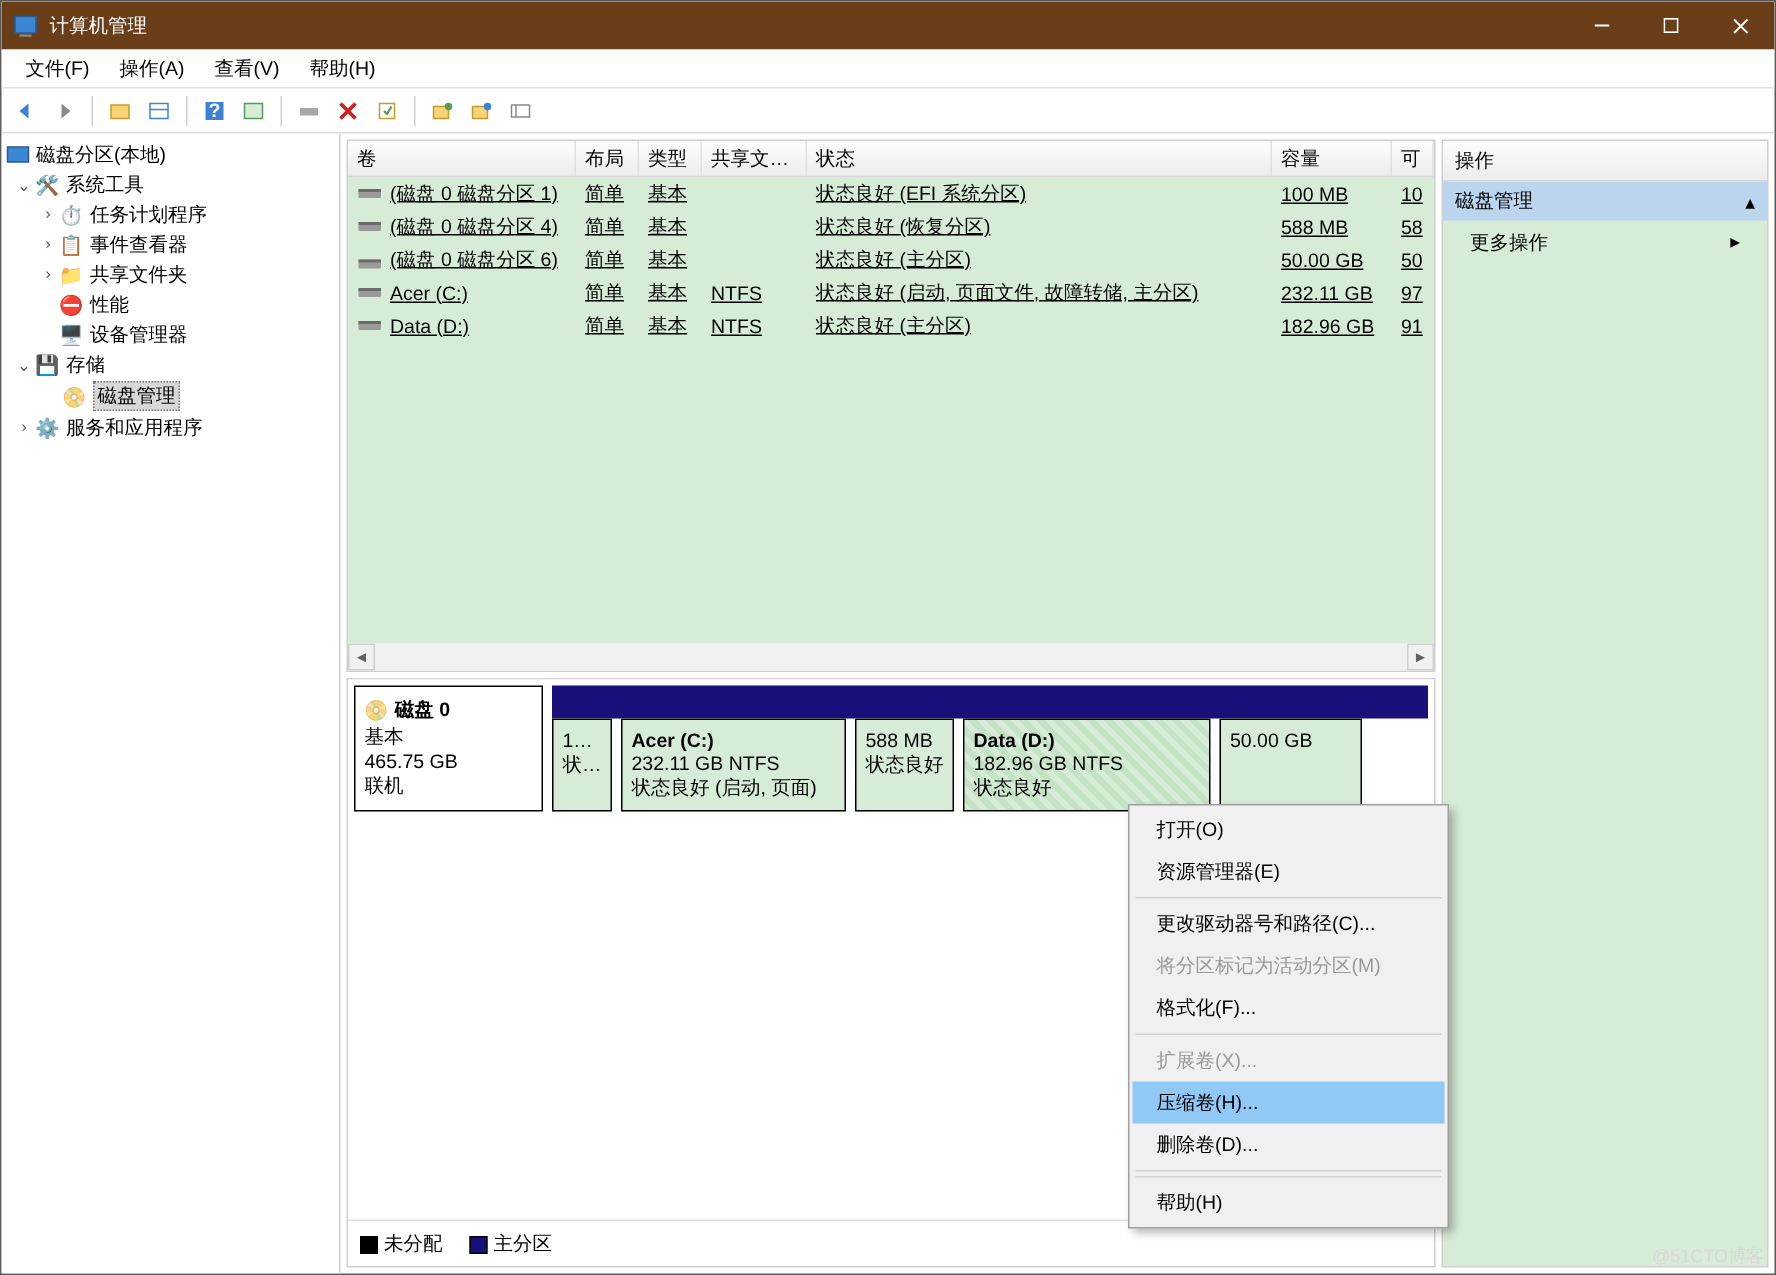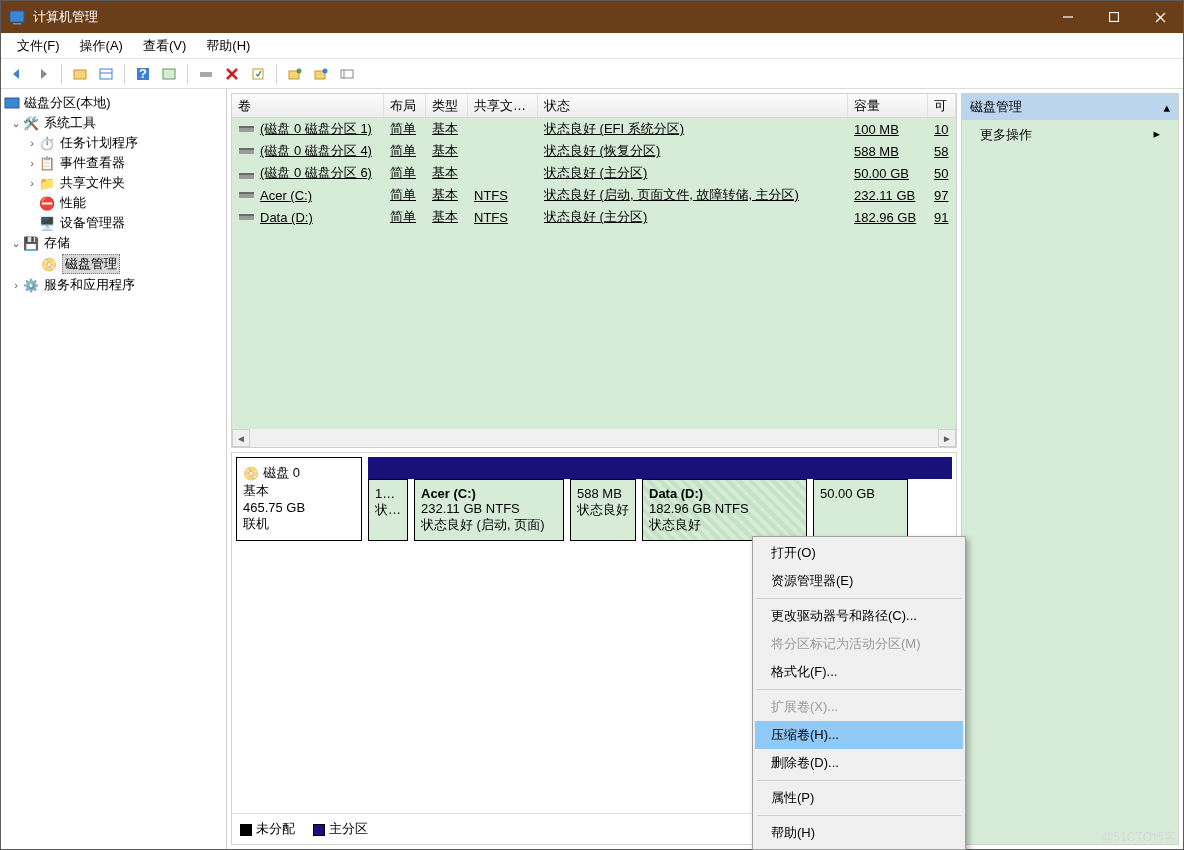--- a/index.html
+++ b/index.html
@@ -31,21 +31,21 @@
 .vol-body { flex:1; background:#d7ecd7; overflow:hidden; position:relative;text-decoration:underline;}
 .vrow{ display:flex; height:22px; align-items:center;}
 .vcell{ padding:0 6px; overflow:hidden; text-overflow:ellipsis; white-space:nowrap;}
 .vol-scroll { height:18px; background:#f0f0f0; display:flex; align-items:center; }
 .vol-scroll .sbtn{ width:18px; height:18px; background:#f0f0f0; border:1px solid #d0d0d0; display:flex;align-items:center;justify-content:center; font-size:10px; color:#606060;}
 .vol-scroll .strack{ flex:1; background:#f0f0f0;}
 
 .disk-area { flex:1; border:1px solid #d0d0d0; margin:0 4px 4px 4px; display:flex; flex-direction:column; min-height:0;}
 .disk-row{ display:flex; padding:4px; gap:6px; }
 .disk-info{ width:126px; background:#fff; border:1px solid #000; padding:6px; font-size:12.5px;}
-.disk-info .dname{font-weight:normal;text-align:center;}
+.disk-info .dname{font-weight:bold;text-align:center;}
 .parts-wrap{ flex:1; display:flex; flex-direction:column;}
 .parts-bar{ height:22px; background:#19117b;}
 .parts{ display:flex; gap:6px; flex:1;}
 .part{ border:1px solid #000; padding:6px; font-size:12.5px; overflow:hidden; min-width:0;}
 .part.green{ background:#d7ecd7;}
 .part.sel{ background:repeating-linear-gradient(45deg,#d7ecd7,#d7ecd7 4px,#c4e2c4 4px,#c4e2c4 8px);}
 .part .pname{font-weight:bold; white-space:nowrap;}
 .part .psize,.part .pstat{ white-space:nowrap; overflow:hidden; text-overflow:ellipsis;}
 .legend{ padding:6px 8px; background:#fff; display:flex; gap:18px; border-top:1px solid #e0e0e0; font-size:12.5px;}
 .swatch{display:inline-block; width:12px; height:12px; margin-right:4px; vertical-align:middle; border:1px solid #000;}
@@ -377,20 +377,21 @@
       </div>
       <div class="legend">
         <span><span class="swatch black"></span><span>未分配</span></span>
         <span><span class="swatch navy"></span><span>主分区</span></span>
       </div>
     </div>
 
   </div>
 
   <div class="right-panel">
+    <div class="rp-title">操作</div>
     <div class="rp-body">
       <div class="rp-section">
         <span>磁盘管理</span>
         <span>▴</span>
       </div>
       <div class="rp-item">
         <span>更多操作</span>
         <span>▸</span>
       </div>
     </div>
@@ -403,18 +404,17 @@
     <div class="ctx-item">资源管理器(E)</div>
     <div class="ctx-sep"></div>
     <div class="ctx-item">更改驱动器号和路径(C)...</div>
     <div class="ctx-item disabled">将分区标记为活动分区(M)</div>
     <div class="ctx-item">格式化(F)...</div>
     <div class="ctx-sep"></div>
     <div class="ctx-item disabled">扩展卷(X)...</div>
     <div class="ctx-item hot">压缩卷(H)...</div>
     <div class="ctx-item">删除卷(D)...</div>
     <div class="ctx-sep"></div>
-    <div class="ctx-item">属性(P)</div>
     <div class="ctx-sep"></div>
     <div class="ctx-item">帮助(H)</div>
   </div>
 
 <div class="watermark">@51CTO博客</div>
 
 </body></html>

